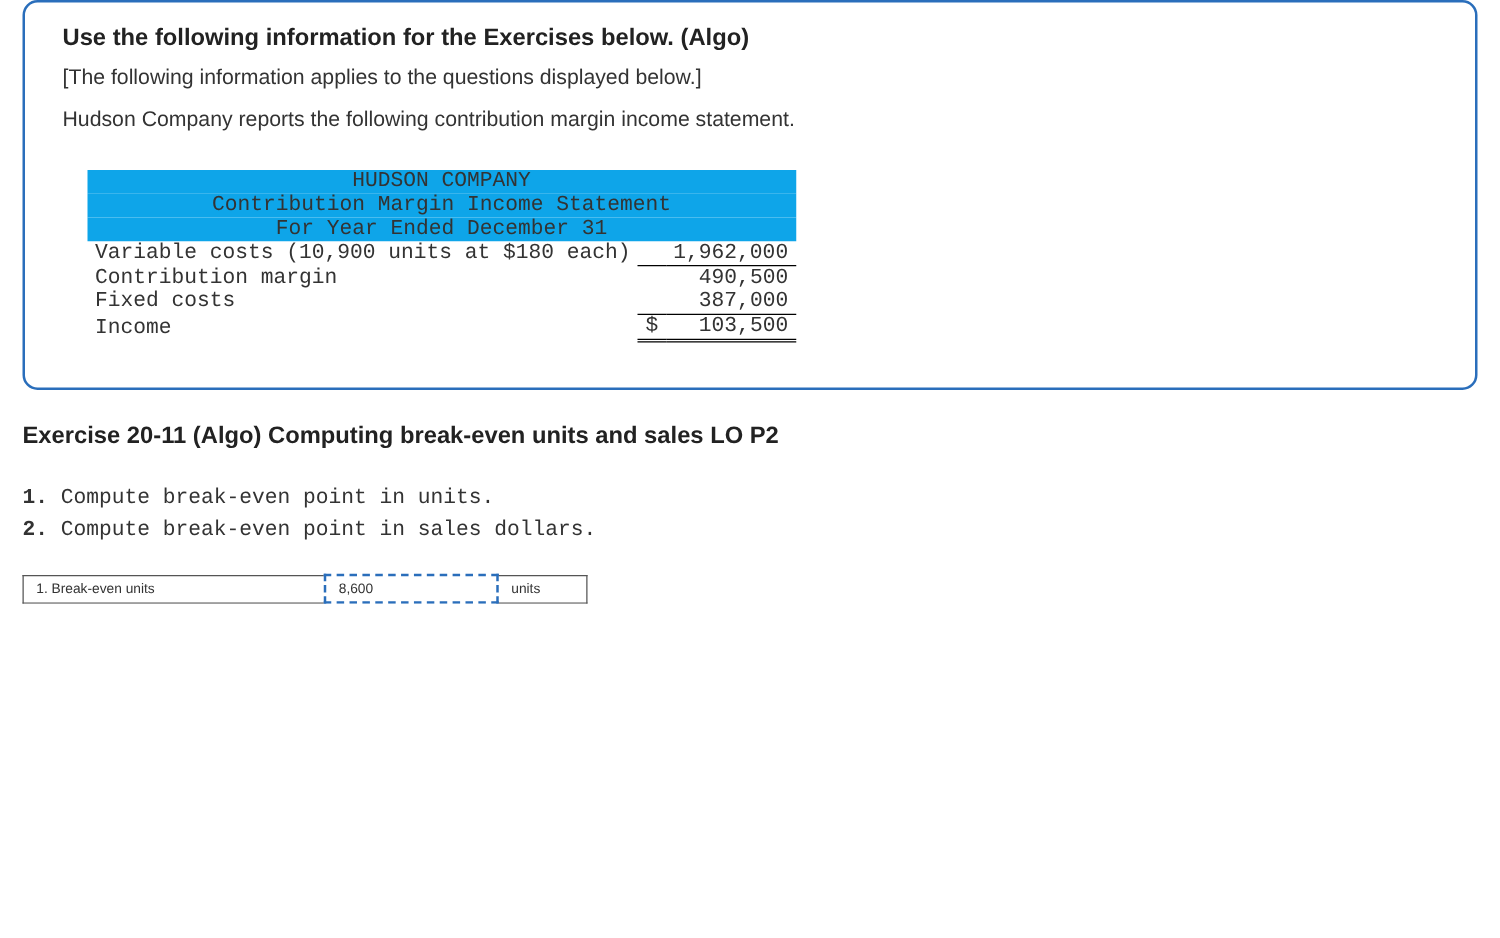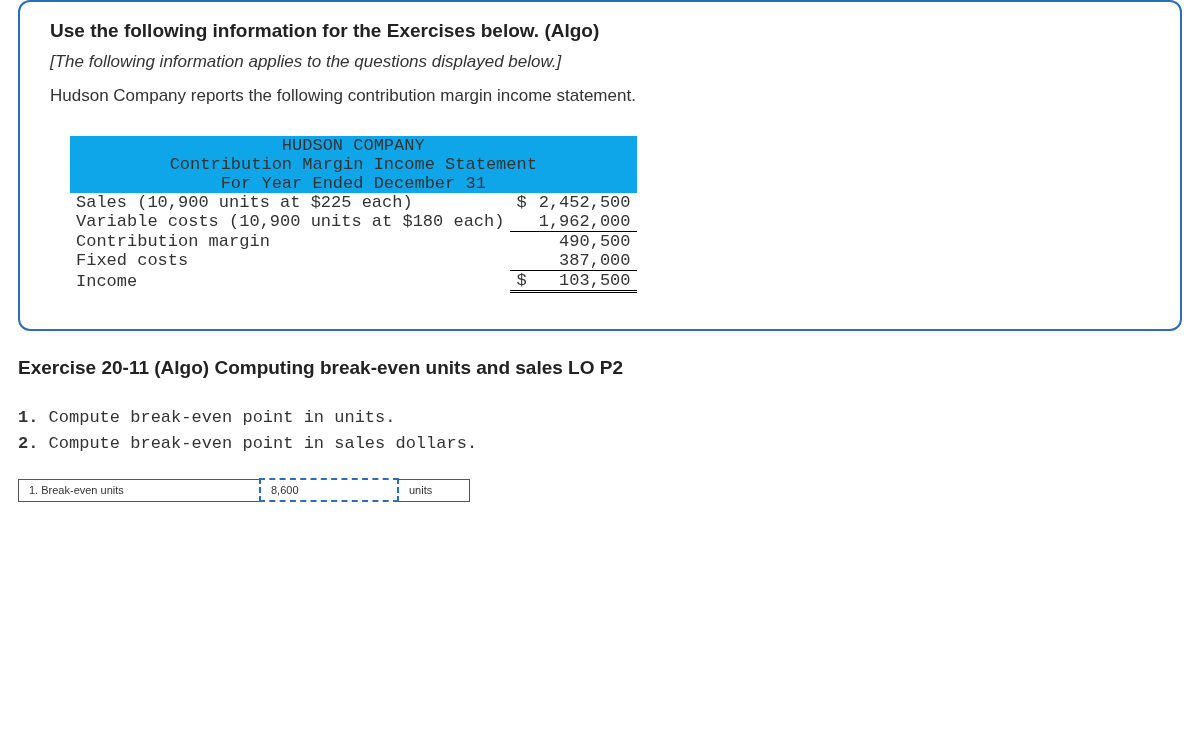--- a/index.html
+++ b/index.html
@@ -18,21 +18,21 @@
   }
   .info-box::before {
     content:"";
     position:absolute;
     top:-12px; left:40px;
     font-weight:bold;
     background:#fff;
     padding:0 6px;
   }
   .bold-head { font-weight: bold; font-size: 19px; margin-bottom: 10px; color:#222;}
-  .italic-note { font-style: italic; margin-bottom: 14px; font-size:17px;}
+  .italic-note { margin-bottom: 14px; font-size:17px;}
   .body-text { margin-bottom: 30px; font-size:17px;}
   .stmt-wrap { margin-left: 20px; }
   .stmt {
     font-family: "Courier New", monospace;
     font-size: 17px;
     border-collapse: collapse;
   }
   .stmt td { padding: 0 6px; white-space: pre; }
   .hdr { background: #0ea5e9; text-align: center; }
   .num { text-align: right; }
@@ -75,25 +75,20 @@
             <td class="hdr" colspan="3">HUDSON COMPANY</td>
           </tr>
       <tr>
             <td class="hdr" colspan="3">Contribution Margin Income Statement</td>
           </tr>
       <tr>
             <td class="hdr" colspan="3">For Year Ended December 31</td>
           </tr>
 
       <tr>
-        <td>Sales (10,900 units at $225 each)</td>
-        <td class="num">$</td>
-        <td class="num">2,452,500</td>
-      </tr>
-      <tr>
         <td>Variable costs (10,900 units at $180 each)</td>
         <td class="num bb"></td>
         <td class="num bb">1,962,000</td>
       </tr>
       <tr>
         <td>Contribution margin</td>
         <td class="num"></td>
         <td class="num">490,500</td>
       </tr>
       <tr>

